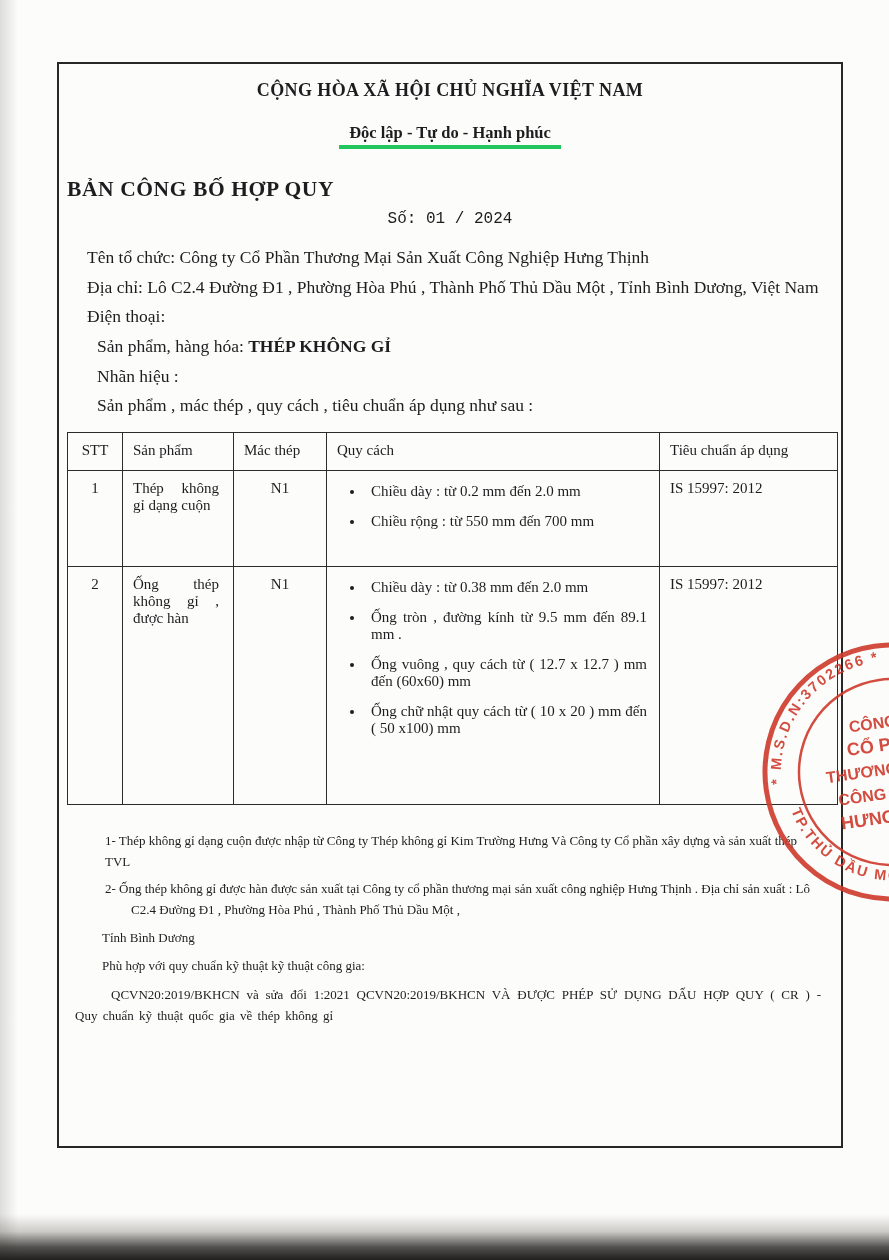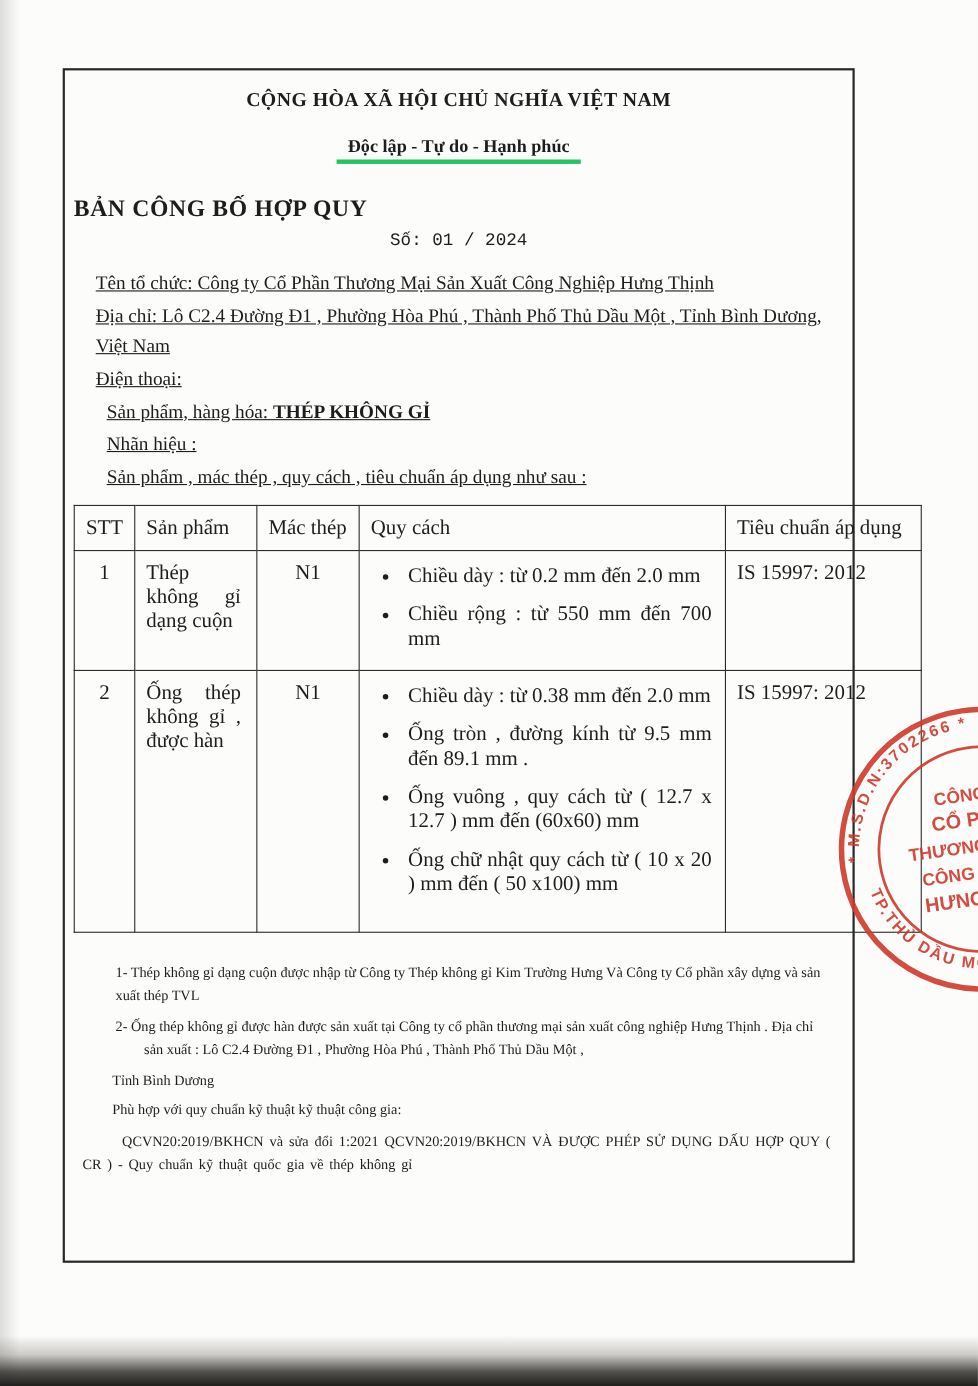--- a/index.html
+++ b/index.html
@@ -11,50 +11,50 @@
     position:relative;
     overflow:hidden;
   }
   .page{
     position:absolute;inset:0;
     background:#fcfcfa;
     overflow:hidden;
   }
   .frame{
     position:absolute;left:57px;top:62px;
-    width:720px;height:1086px;
+    width:786px;height:1086px;
     border:2px solid #272727;
     box-sizing:border-box;
     padding:16px 8px 0 8px;
   }
   .nat-header{text-align:center;}
   .nat-title{font-size:18px;font-weight:bold;letter-spacing:0.4px;}
   .motto{
     display:inline-block;
     font-size:16.5px;font-weight:bold;
     margin-top:4px;
     padding:0 10px 2px 10px;
     border-bottom:4px solid #22c55e;
   }
   .doc-title{
     font-size:21.5px;font-weight:bold;
     margin:28px 0 8px 0;
     letter-spacing:0.6px;
   }
   .doc-number{text-align:center;font-size:16px;margin-bottom:16px;font-family:Liberation Mono, monospace;}
   .content-text{padding:0 14px 0 20px;}
-  .line{font-size:17.5px;line-height:1.58;margin:2px 0;text-decoration:underline;}
+  .line{font-size:17.5px;line-height:1.58;margin:2px 0;}
   .indent1{padding-left:10px;}
   .bold{font-weight:bold;}
   table{
     border-collapse:collapse;
     table-layout:fixed;
     width:100%;
     margin-top:12px;
-    font-size:19px;
+    font-size:15px;
   }
   th,td{
     border:1.6px solid #2b2b2b;
     padding:9px 10px;
     vertical-align:top;
     text-align:left;
     font-weight:normal;
     box-sizing:border-box;
   }
   th{height:38px;}

